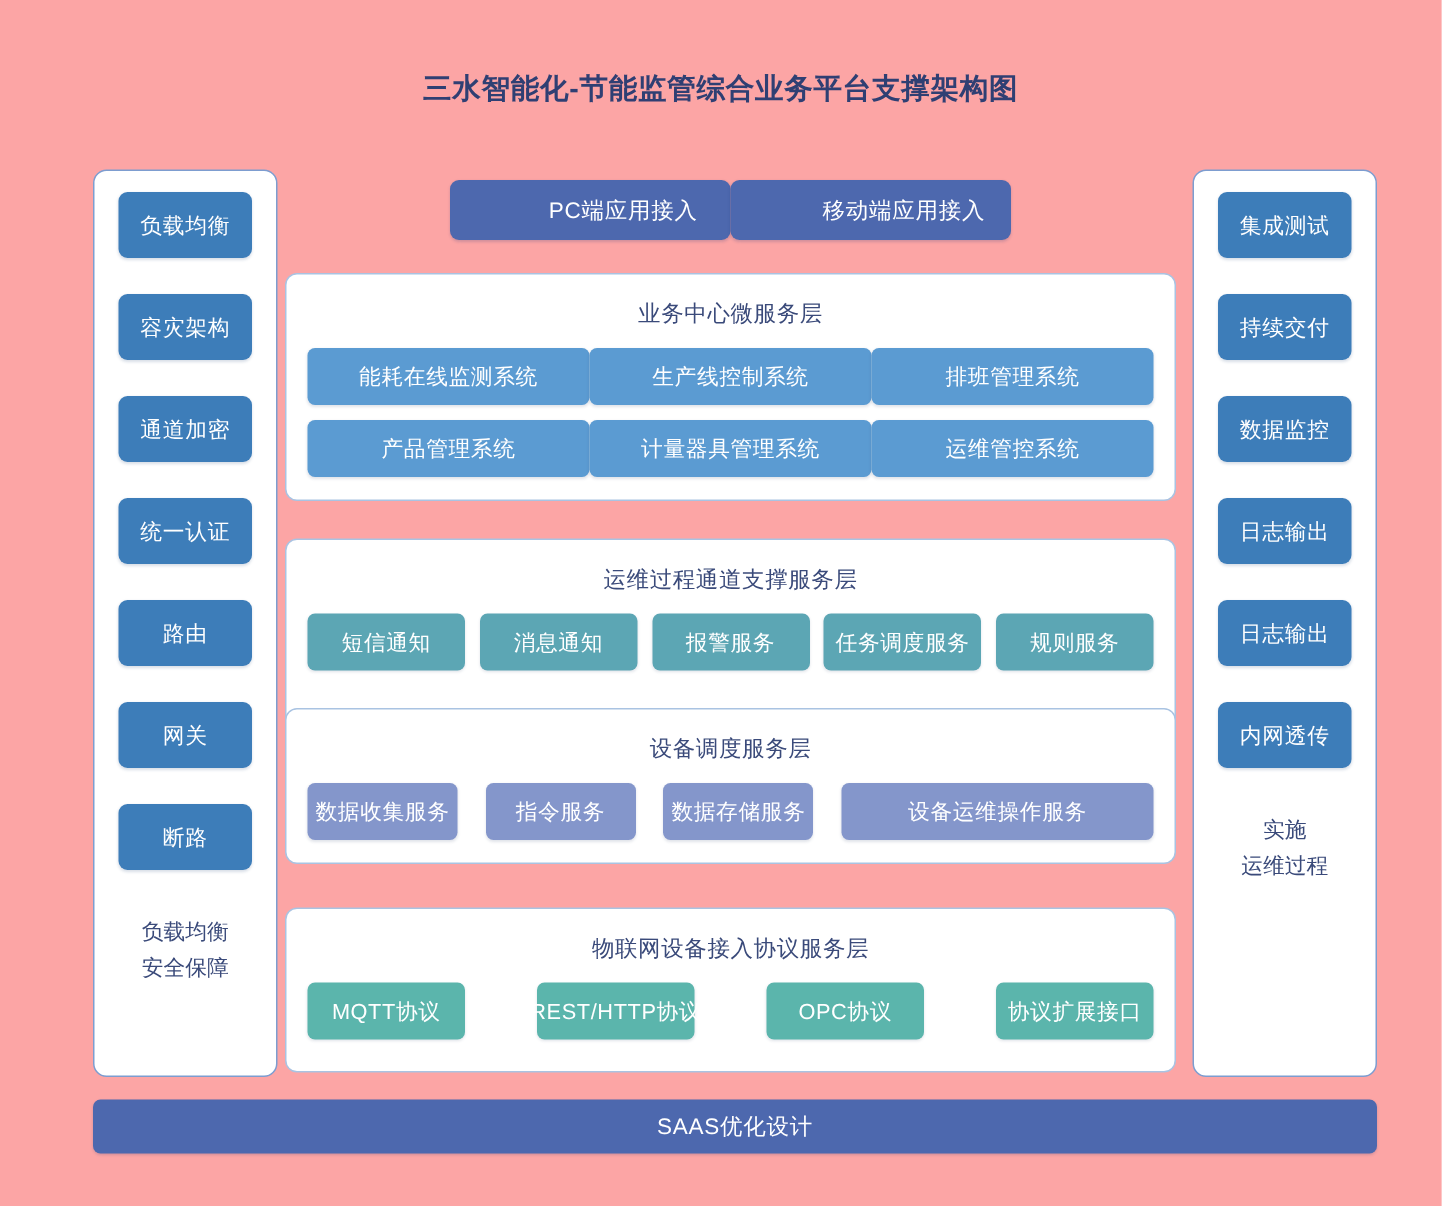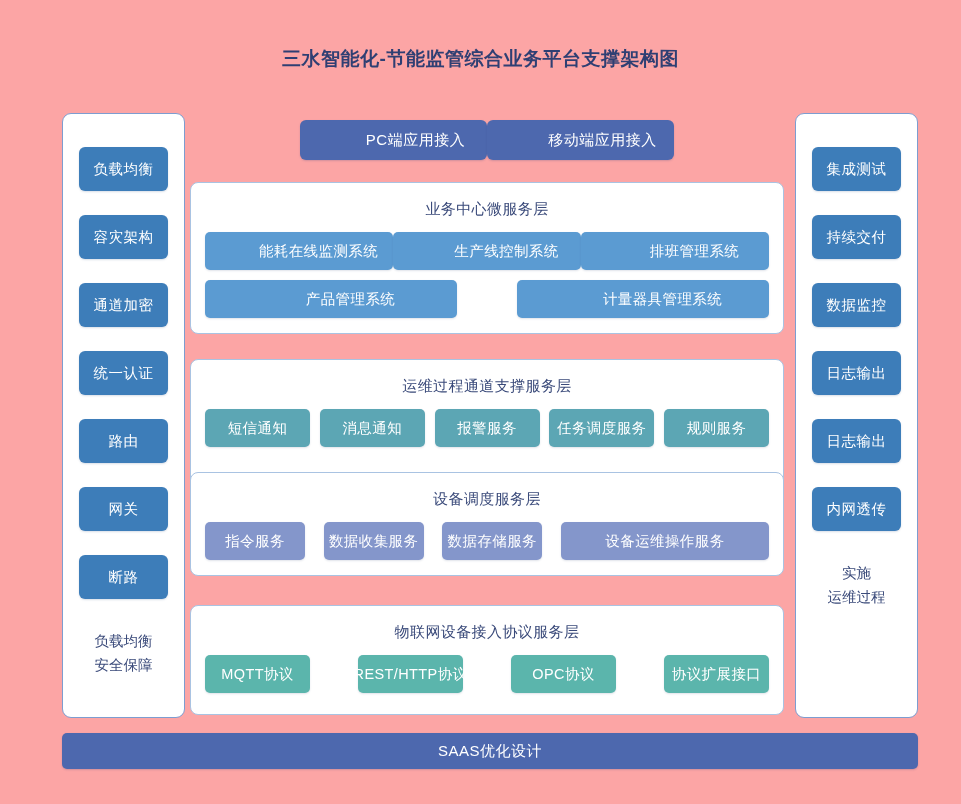--- a/index.html
+++ b/index.html
@@ -41,21 +41,21 @@
     top: 113px;
     width: 123px;
     height: 605px;
     border: 1.3px solid #7d9dd0;
     border-radius: 9px;
     background: #ffffff;
     box-sizing: border-box;
     display: flex;
     flex-direction: column;
     align-items: center;
-    padding-top: 33px;
+    padding-top: 14px;
   }
   #side-left  { left: 62px; }
   #side-right { left: 795px; }
 
   .side-chip {
     width: 89px;
     height: 44px;
     margin-bottom: 24px;
     background: #3d7db9;
     border-radius: 6px;
@@ -134,21 +134,21 @@
     color: #ffffff;
     font-size: 14.5px;
     display: flex;
     align-items: center;
     justify-content: center;
     letter-spacing: 0.4px;
     box-shadow: 0 1px 2px rgba(60,80,120,0.16);
     white-space: nowrap;
   }
   
-  #layer-business .chip { background: #5b9bd2; width: 213px; padding-left: 39px; }
+  #layer-business .chip { background: #5b9bd2; width: 213px; }
   #layer-ops      .chip { background: #5ca6b4; width: 105px; }
   #layer-device   .chip { background: #8496cb; }
   #layer-iot      .chip { background: #5bb5ac; width: 105px; }
 
   #layer-device .chip.w-small { width: 100px; }
   #layer-device .chip.w-wide  { width: 208px; }
 
   
   .bottom-bar {
     position: absolute;
@@ -209,39 +209,40 @@
   <div class="layer" id="layer-business">
     <div class="layer-title">业务中心微服务层</div>
     <div class="chip-row">
       <div class="chip">能耗在线监测系统</div>
       <div class="chip">生产线控制系统</div>
       <div class="chip">排班管理系统</div>
     </div>
     <div class="chip-row">
       <div class="chip">产品管理系统</div>
       <div class="chip">计量器具管理系统</div>
+      <div class="chip">运维管控系统</div>
     </div>
   </div>
 
   <div class="layer" id="layer-ops">
     <div class="layer-title">运维过程通道支撑服务层</div>
     <div class="chip-row">
       <div class="chip">短信通知</div>
       <div class="chip">消息通知</div>
       <div class="chip">报警服务</div>
       <div class="chip">任务调度服务</div>
       <div class="chip">规则服务</div>
     </div>
   </div>
 
   <div class="layer" id="layer-device">
     <div class="layer-title">设备调度服务层</div>
     <div class="chip-row">
+      <div class="chip w-small">数据收集服务</div>
       <div class="chip w-small">指令服务</div>
-      <div class="chip w-small">数据收集服务</div>
       <div class="chip w-small">数据存储服务</div>
       <div class="chip w-wide">设备运维操作服务</div>
     </div>
   </div>
 
   <div class="layer" id="layer-iot">
     <div class="layer-title">物联网设备接入协议服务层</div>
     <div class="chip-row">
       <div class="chip">MQTT协议</div>
       <div class="chip">REST/HTTP协议</div>

